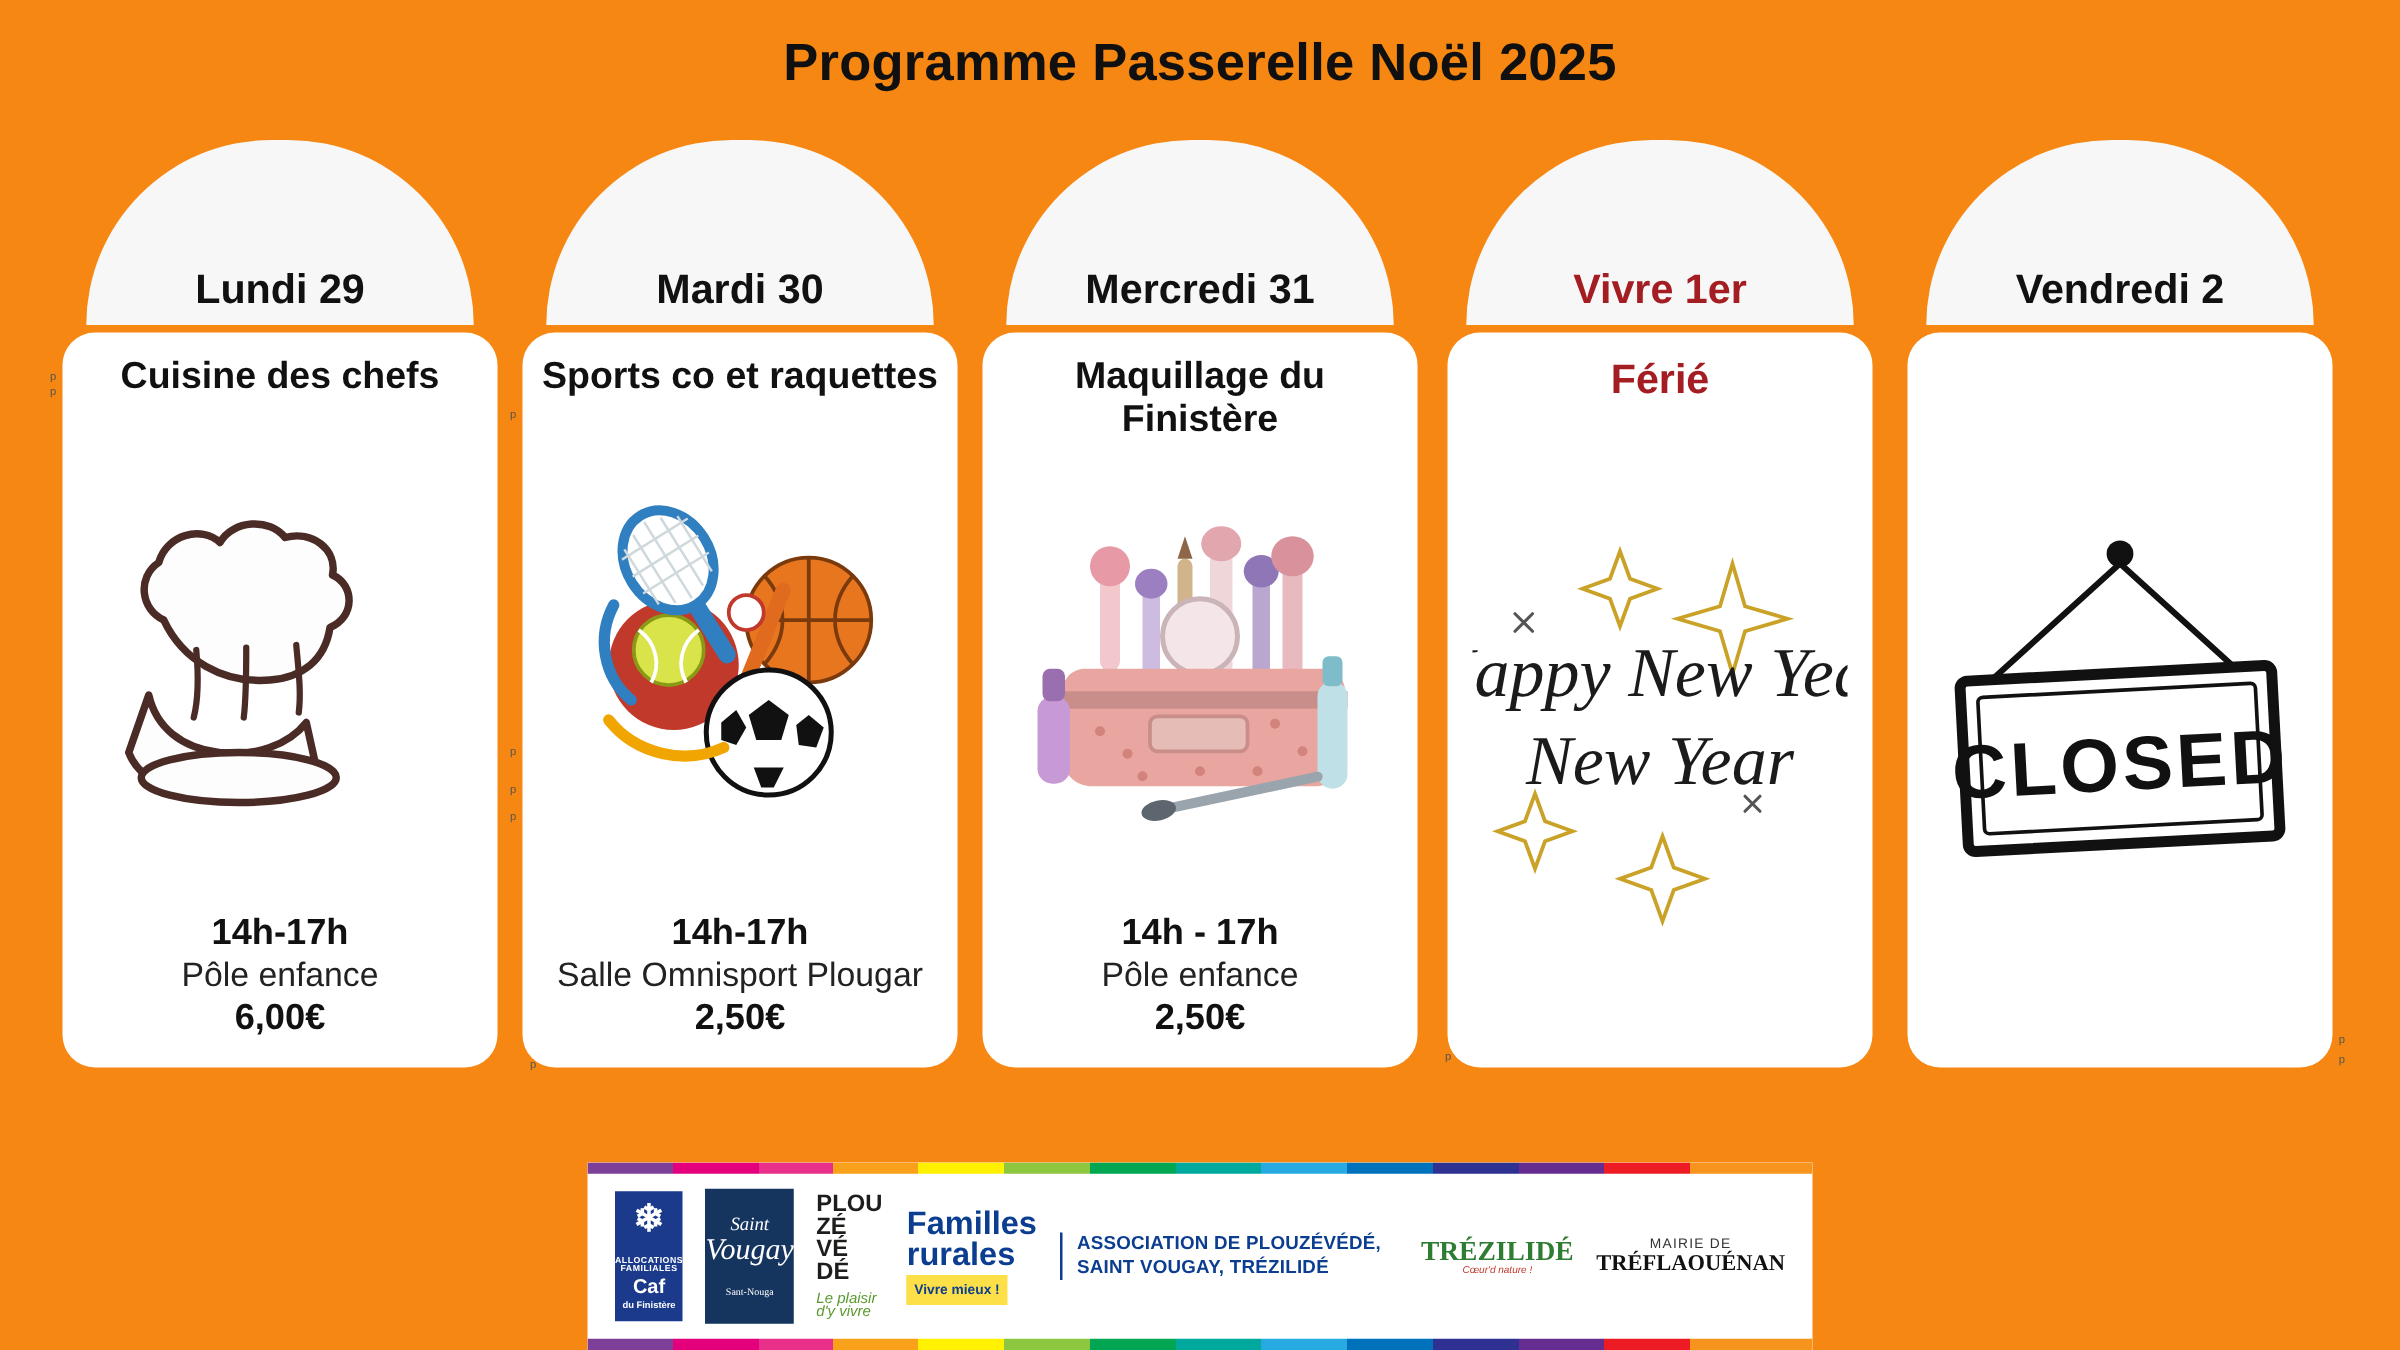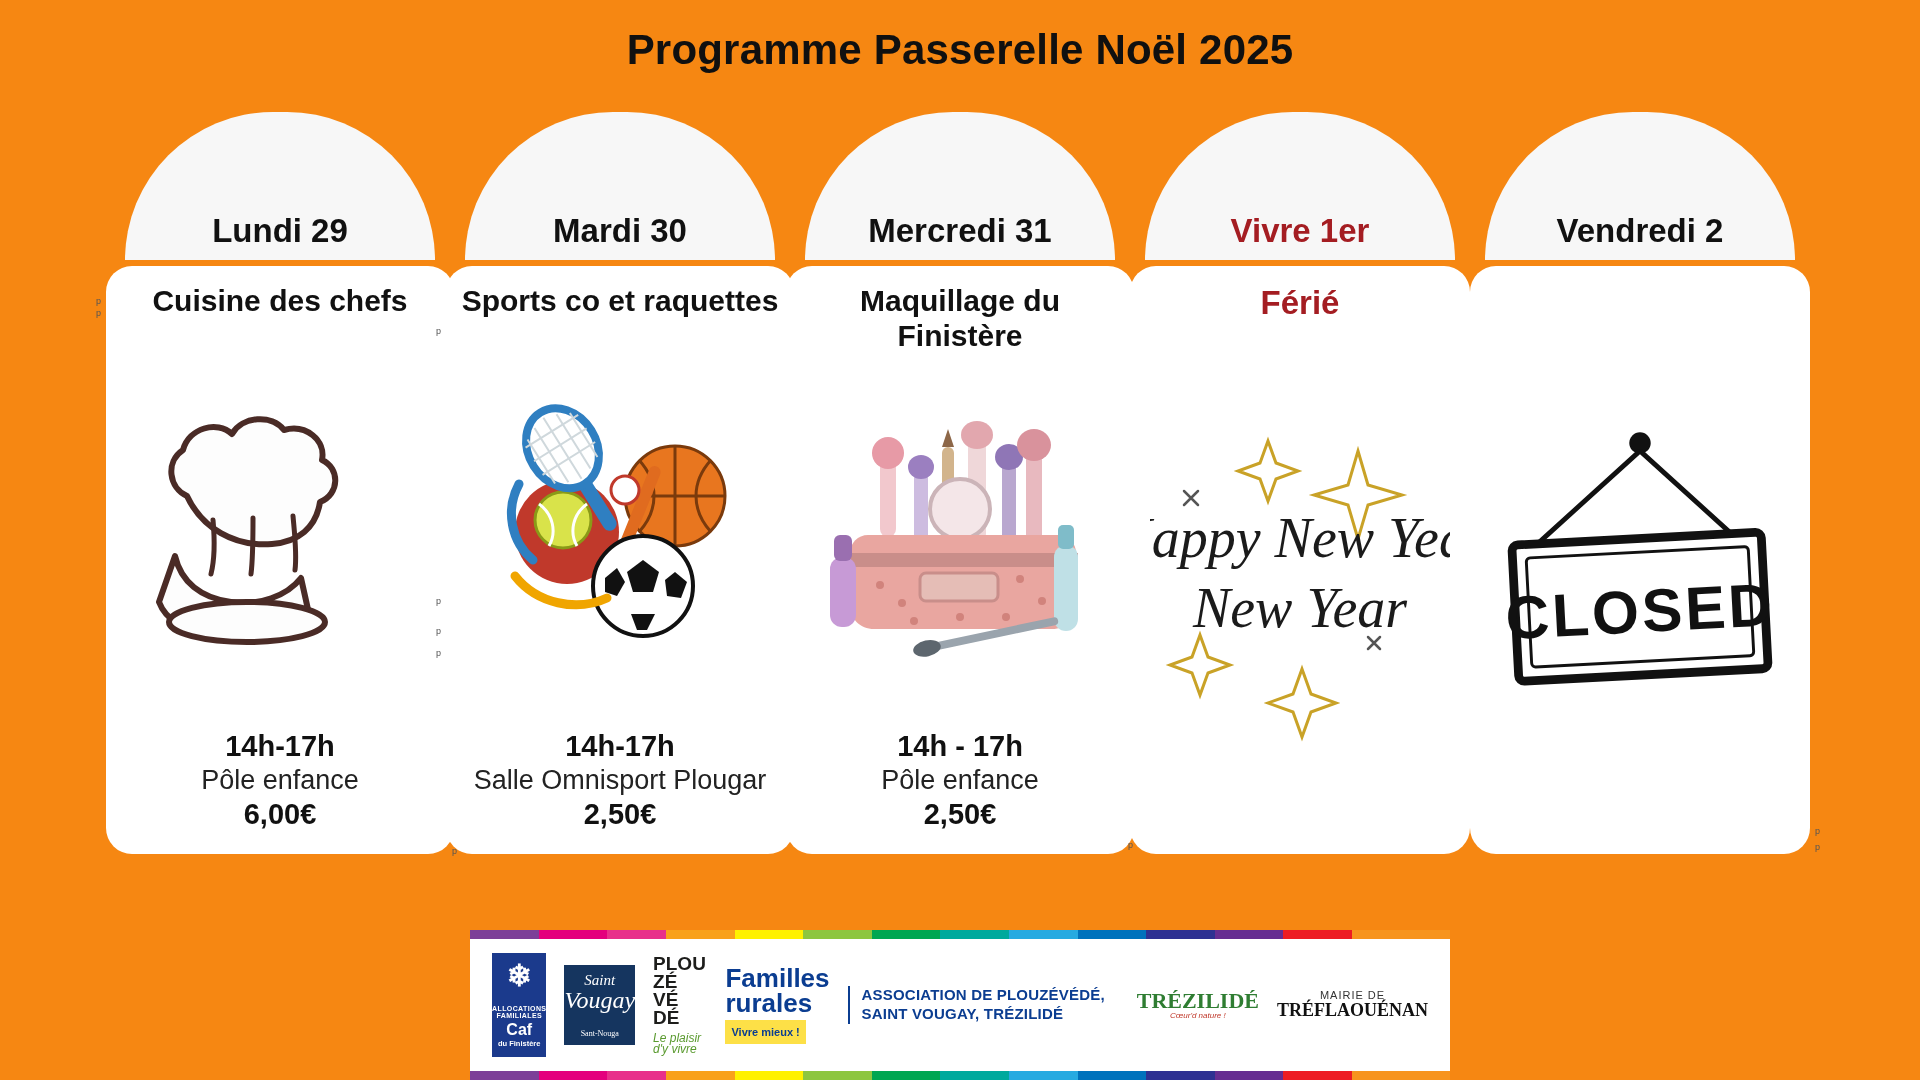--- a/index.html
+++ b/index.html
@@ -18,20 +18,21 @@
     text-align: center;
     font-size: 42px;
     font-weight: bold;
     color: #101010;
     padding-top: 26px;
     letter-spacing: 0.2px;
   }
   .columns {
     display: flex;
     justify-content: center;
+    gap: 28px;
     margin-top: 38px;
     padding: 0 30px;
   }
   .day-col {
     width: 340px;
     display: flex;
     flex-direction: column;
     align-items: center;
   }
   
@@ -153,21 +154,21 @@
     display: flex; flex-direction: column;
     align-items: center; justify-content: flex-start;
     font-size: 8px; font-weight: bold; text-align: center;
     padding-top: 8px;
   }
   .caf-snow { font-size: 30px; line-height: 1; color: #fff; }
   .caf-l1 { margin-top: 14px; font-size: 7px; letter-spacing: .4px; }
   .caf-l2 { font-size: 16px; margin-top: 2px; }
   .caf-l3 { font-size: 7.5px; }
   .sv {
-    width: 104px; height: 80px;
+    width: 104px; height: 108px;
     background: #15355f;
     color: #fff;
     display: flex; flex-direction: column;
     align-items: center; justify-content: center;
     font-family: "Liberation Serif", serif;
     line-height: 1;
   }
   .sv-1 { font-size: 15px; font-style: italic; }
   .sv-2 { font-size: 24px; font-style: italic; }
   .sv-3 { font-size: 8px; margin-top: 18px; }

